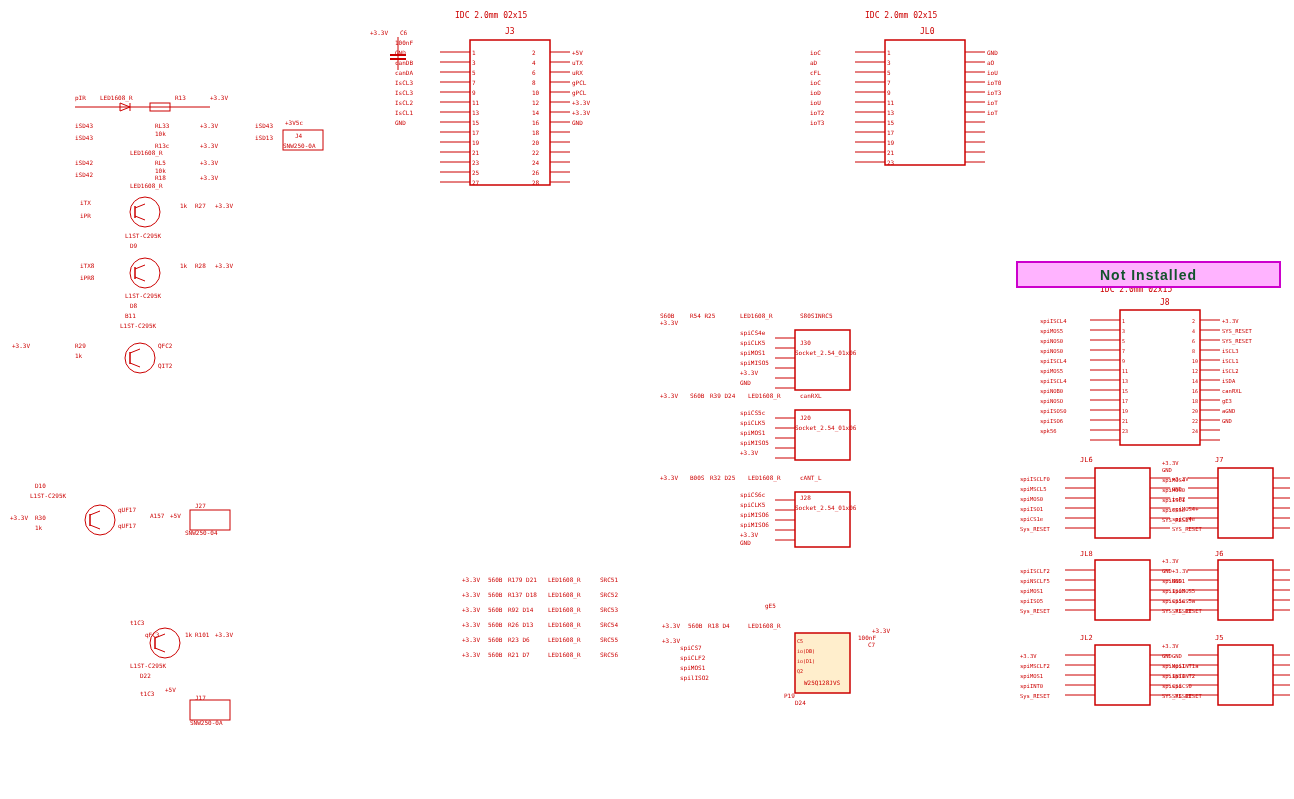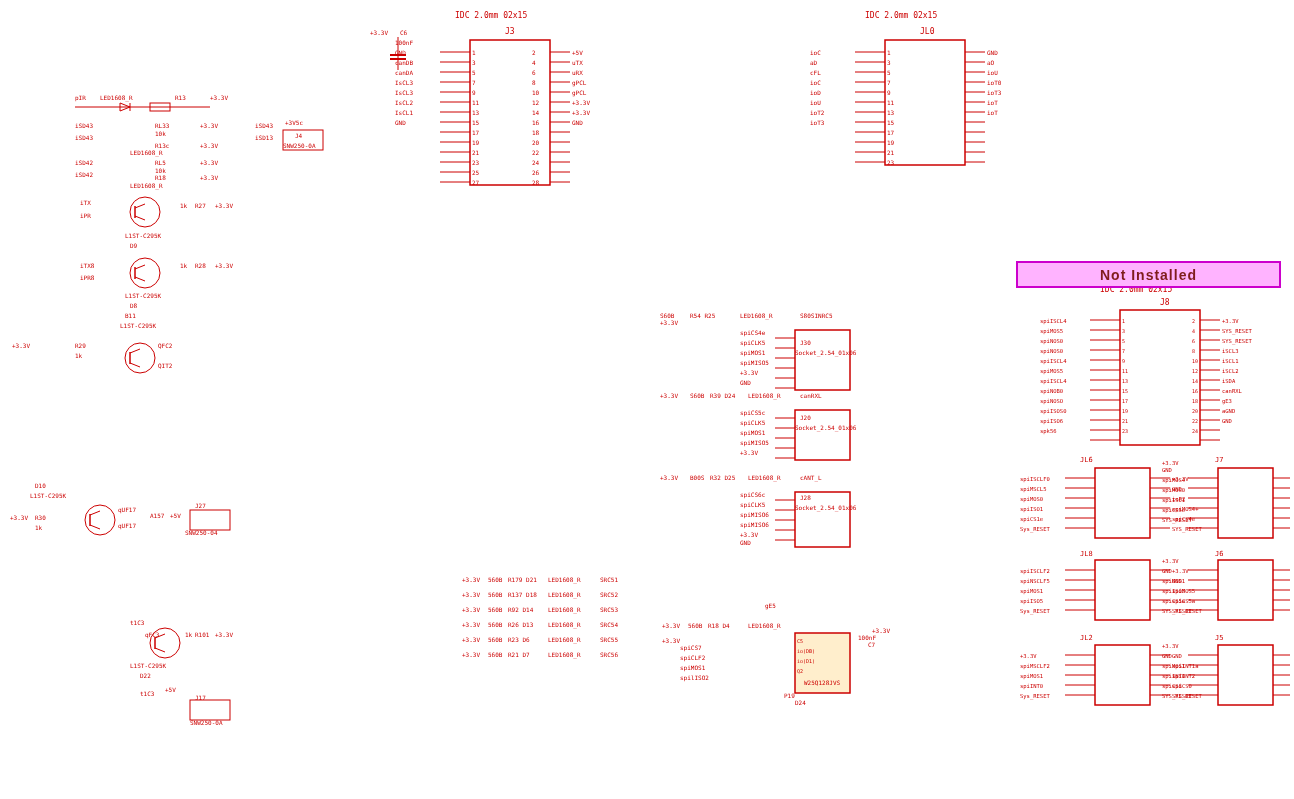--- a/index.html
+++ b/index.html
@@ -25,21 +25,21 @@
       width: 265px;
       height: 27px;
       background: #ffb3ff;
       border: 2px solid #cc00cc;
       display: flex;
       align-items: center;
       justify-content: center;
       z-index: 10;
     }
     .not-installed-text {
-      color: #7f1d1d;
+      color: #14532d;
       font-size: 14px;
       font-weight: bold;
       font-family: Arial, sans-serif;
       letter-spacing: 1px;
     }
     
     .schematic-svg {
       position: absolute;
       top: 0;
       left: 0;

